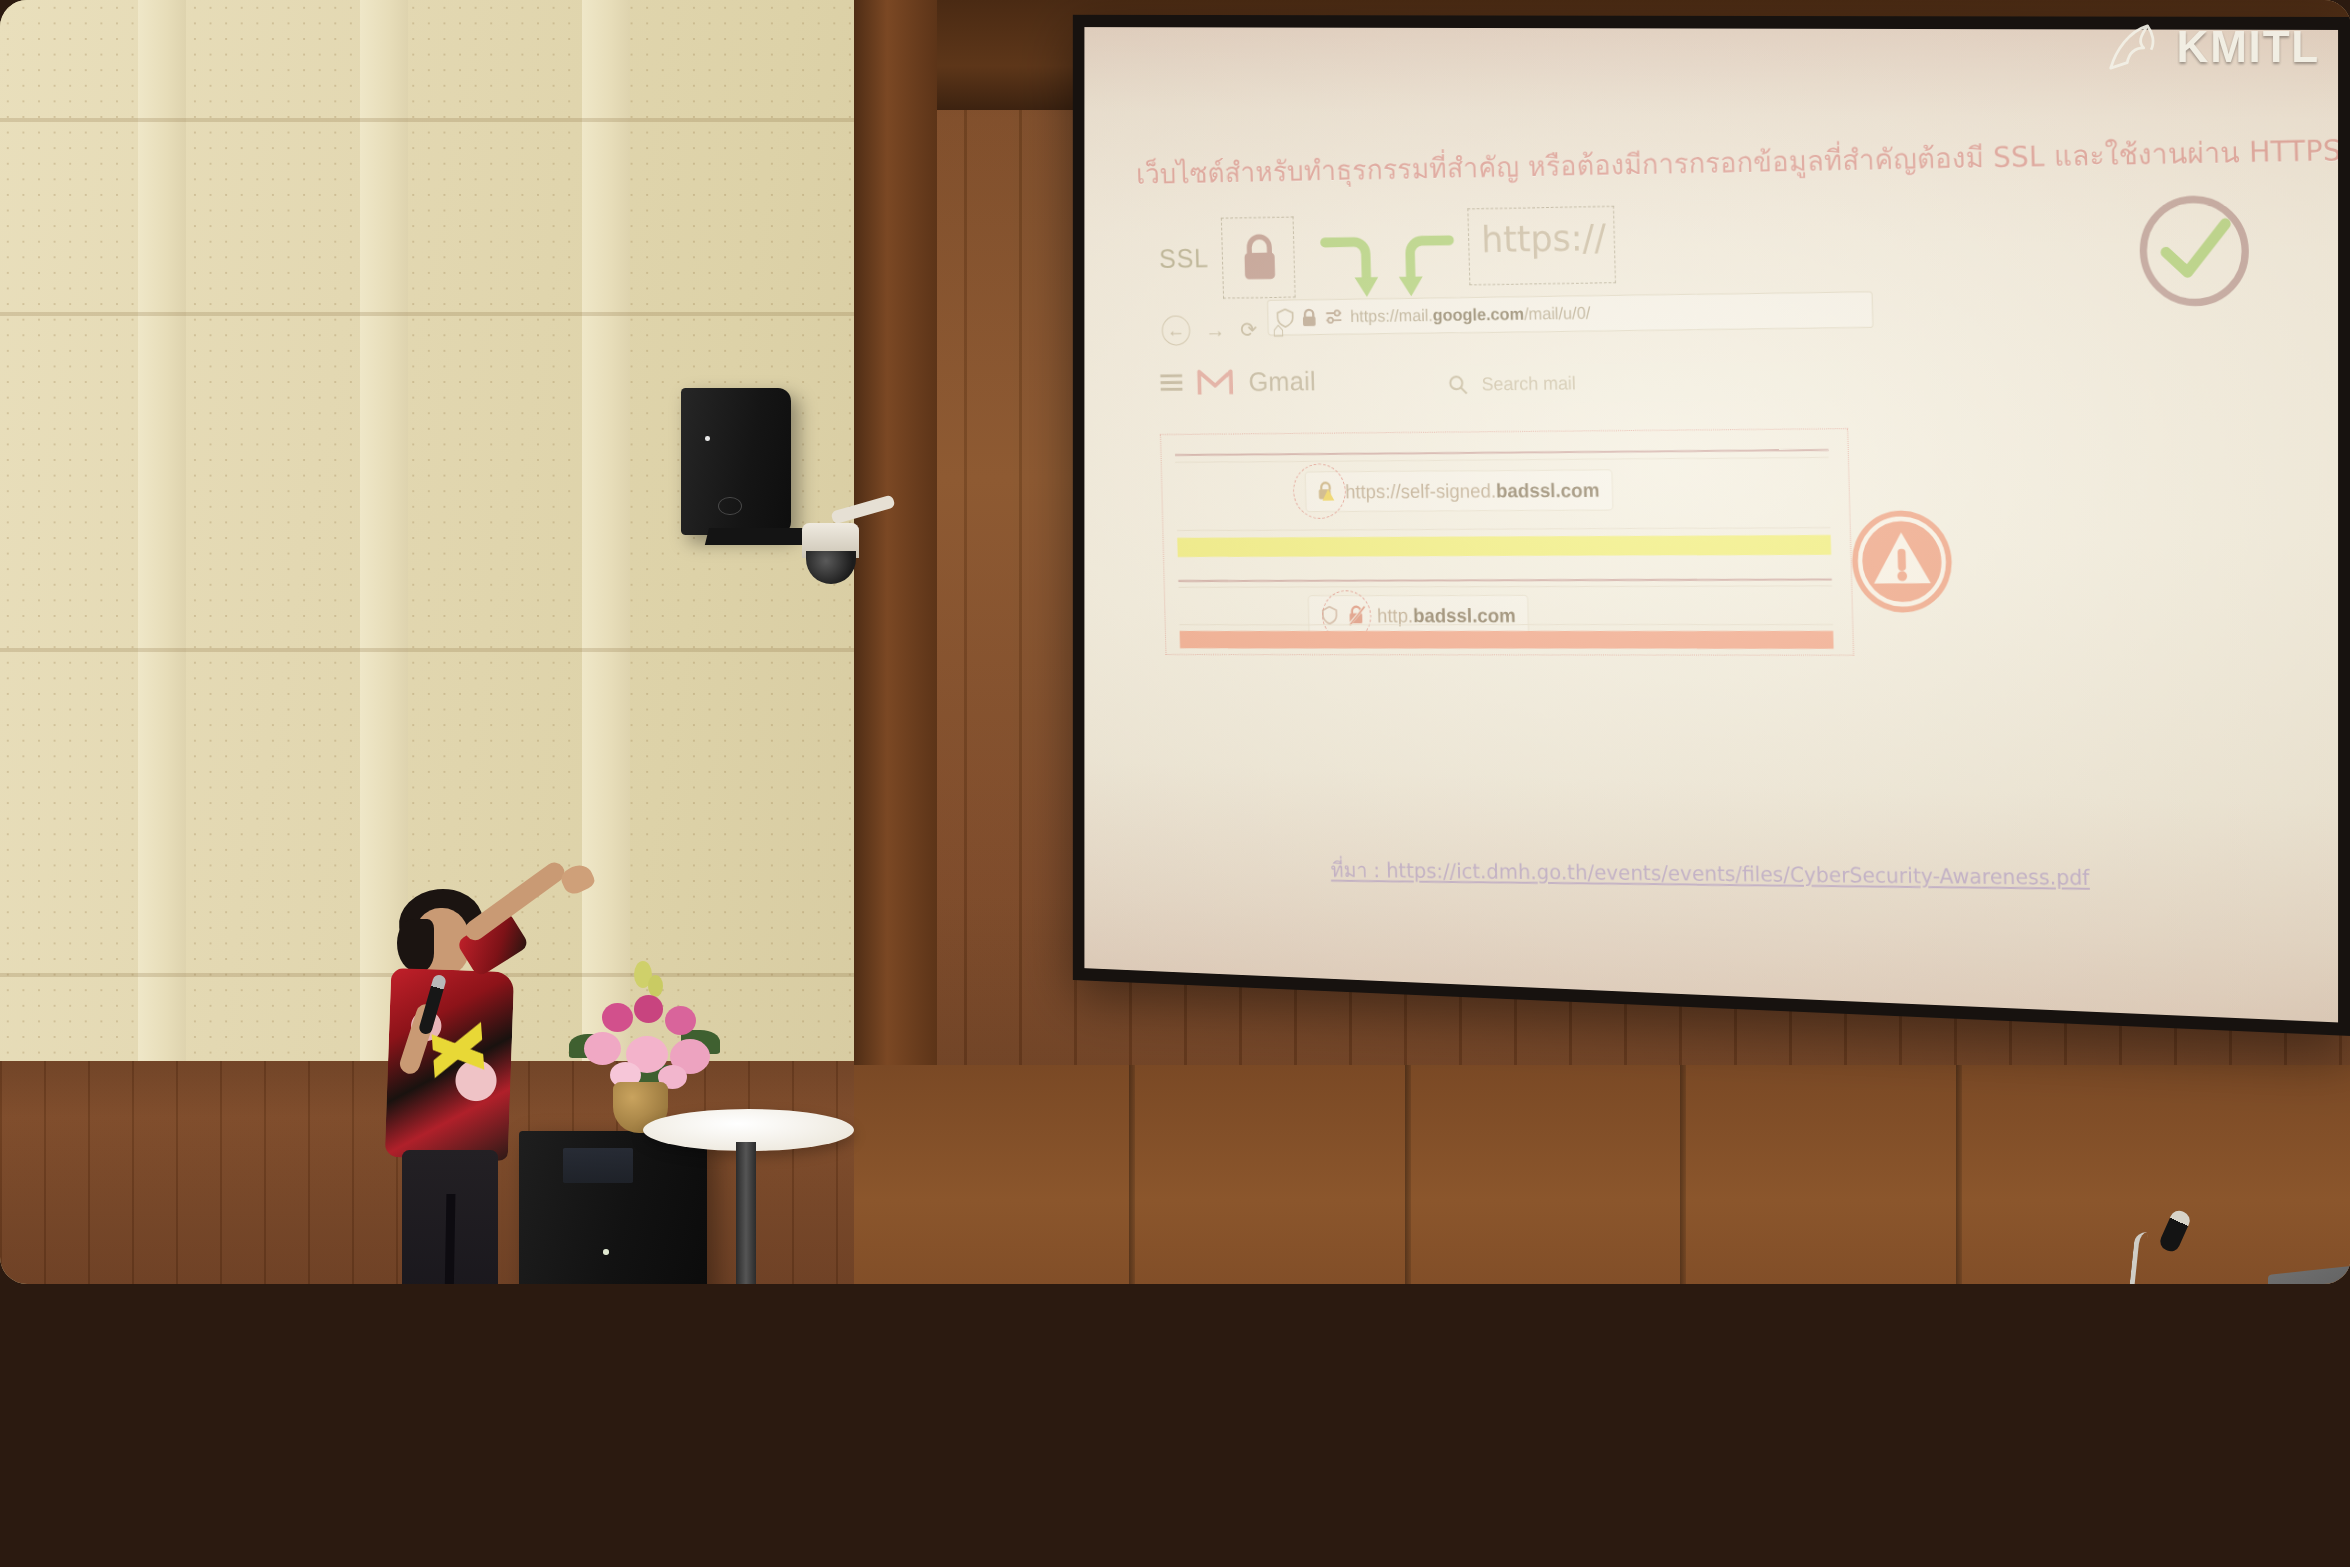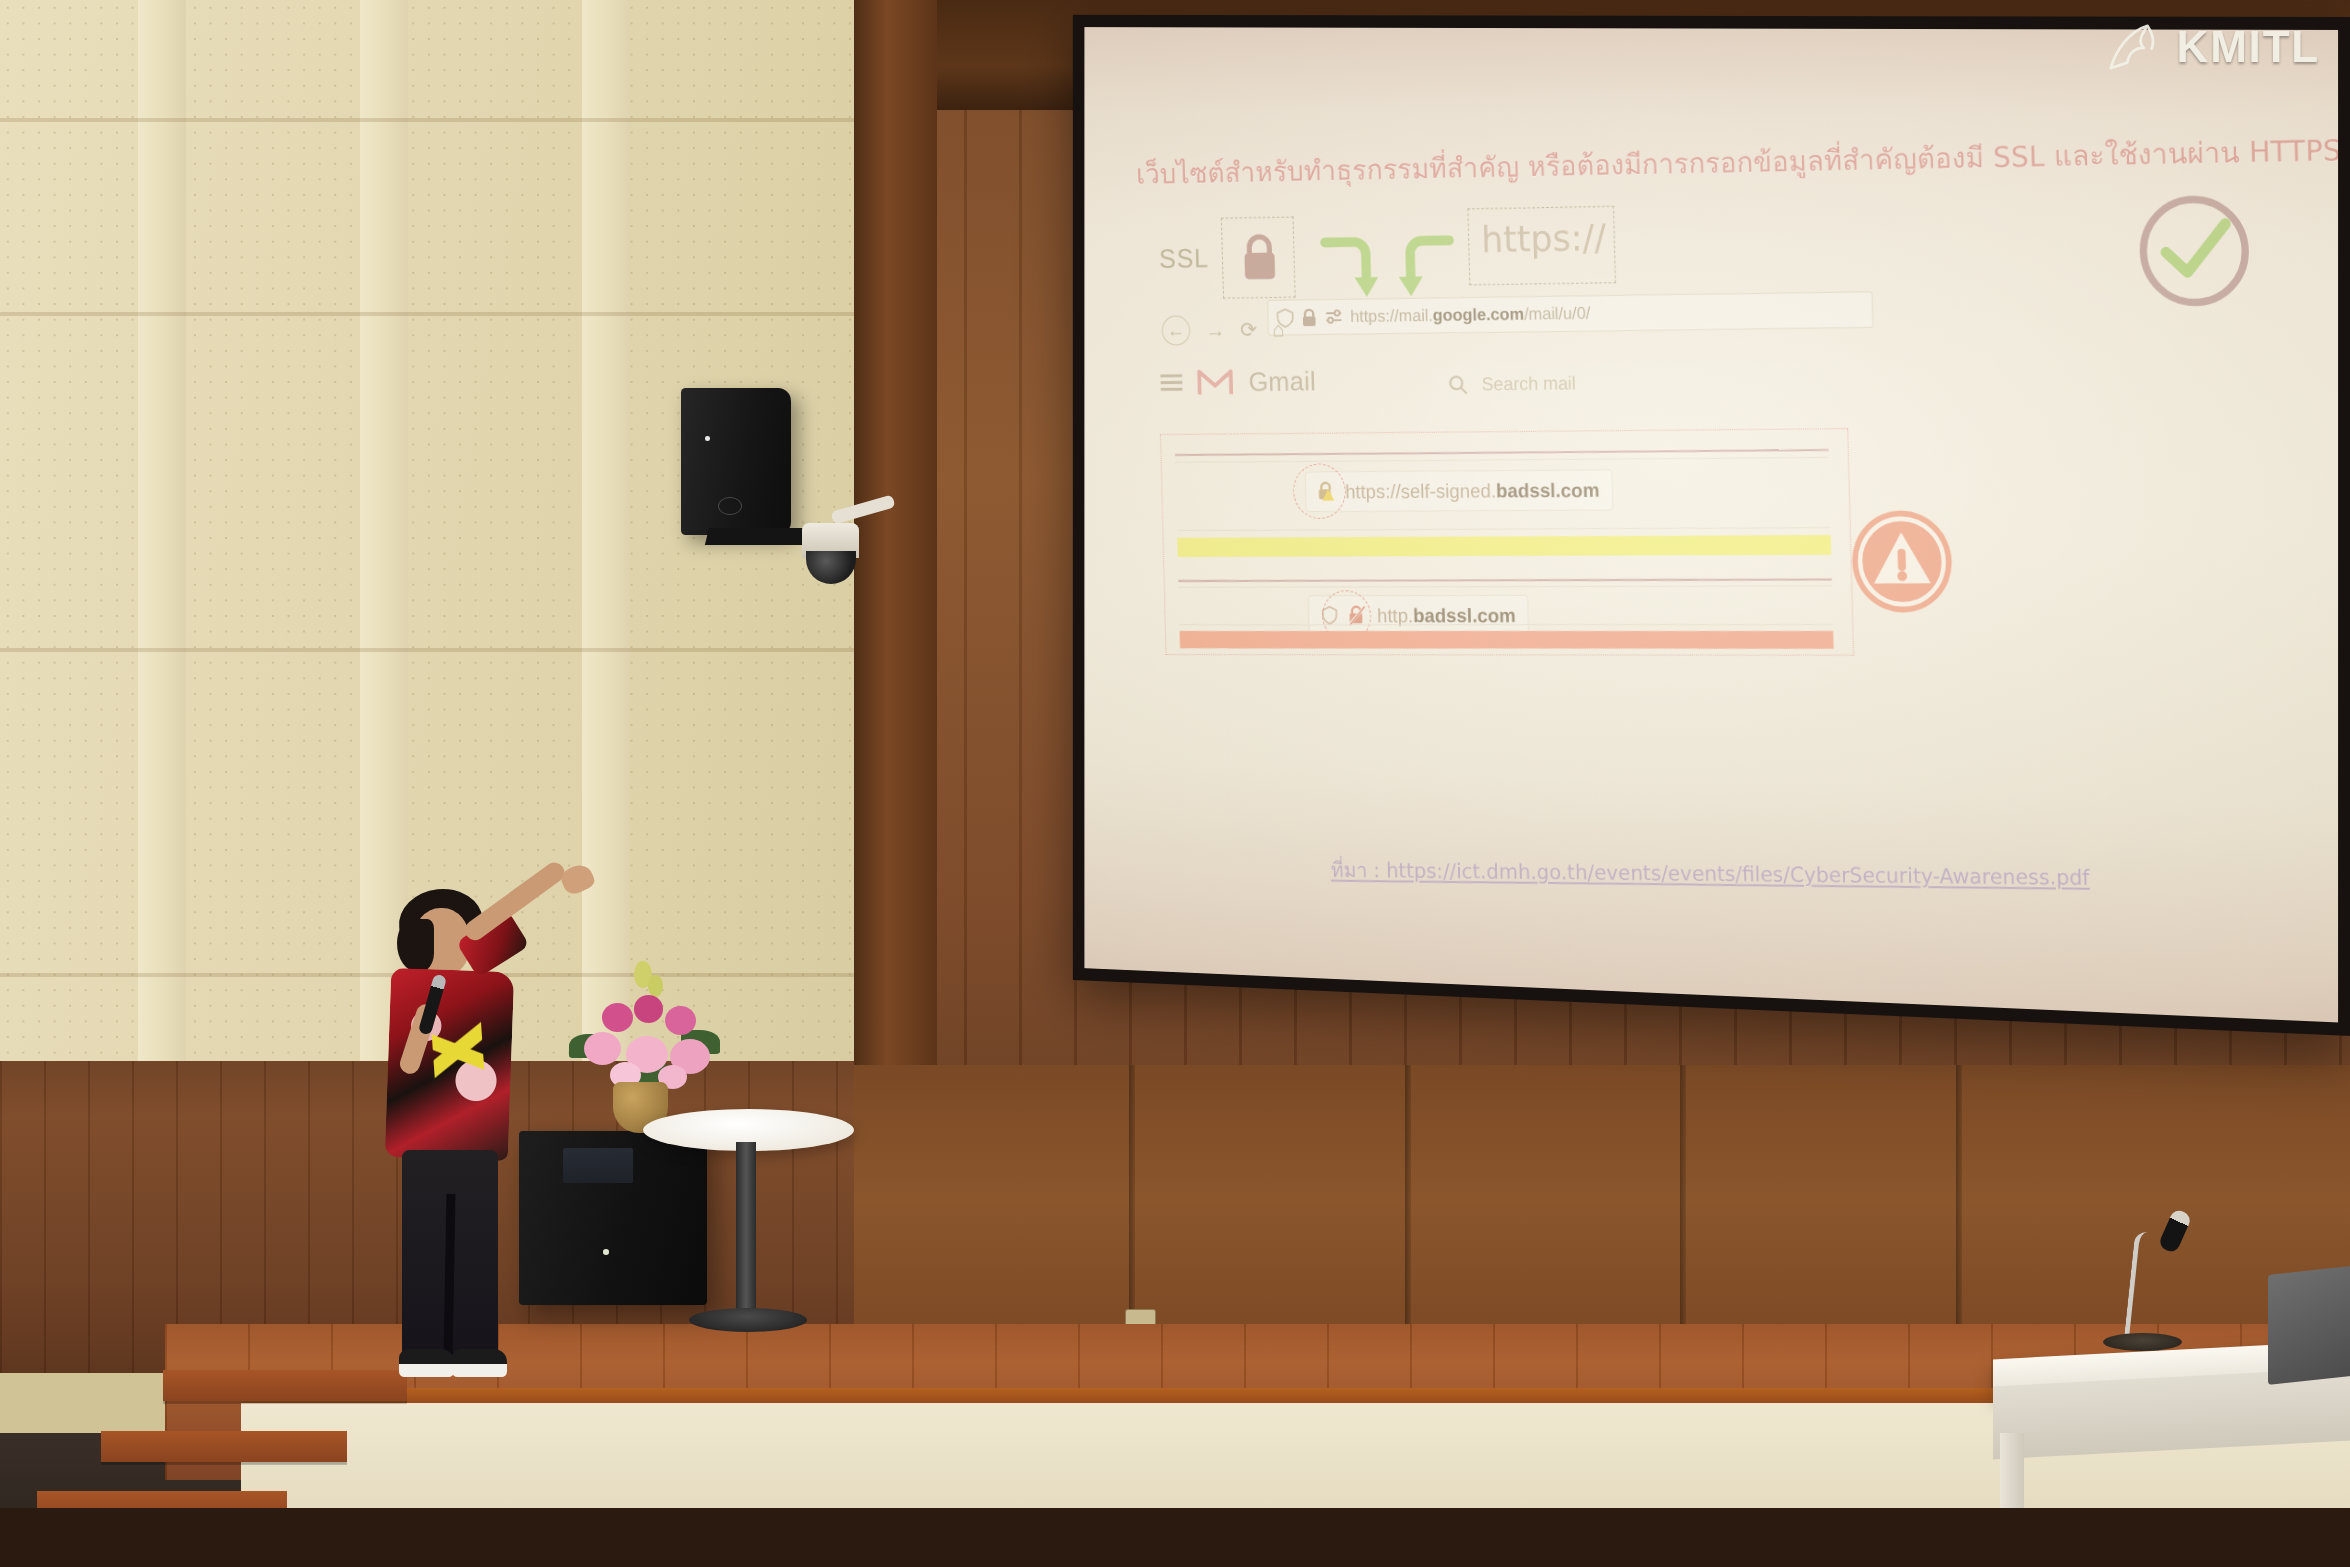--- a/index.html
+++ b/index.html
@@ -3,21 +3,21 @@
 <meta charset="utf-8">
 <style>
   * { box-sizing: border-box; margin: 0; padding: 0; }
   html, body {
     width: 2351px; height: 1568px;
     overflow: hidden;
     font-family: "Liberation Sans", sans-serif;
     background: #2b1a10;
   }
 
-  #scene { position: relative; width: 2351px; height: 1508px; overflow: hidden; }
+  #scene { position: relative; width: 2351px; height: 1284px; overflow: hidden; border-radius: 27px; }
 
   
   .room-ceiling {
     position: absolute; left: 0; top: 0; width: 2351px; height: 1568px;
     background: linear-gradient(180deg, #d9cfa4 0%, #d3c79a 40%, #cfc294 100%);
   }
 
   
   .acoustic-wall {
     position: absolute; left: 0; top: 0; width: 946px; height: 1084px;

